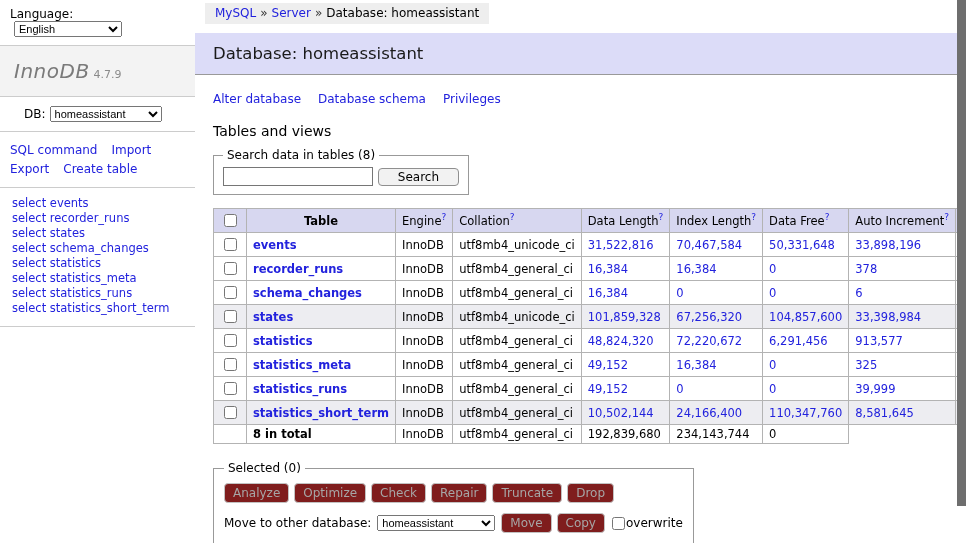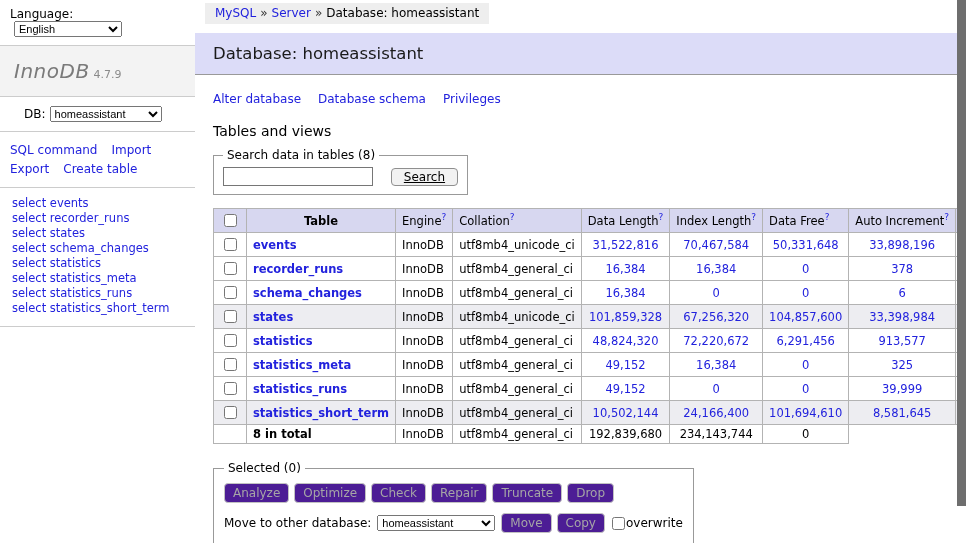--- a/index.html
+++ b/index.html
@@ -31,39 +31,39 @@
   .sb-tables{padding:8px 10px 10px 12px;font-size:11.5px;line-height:1.13;}
   .sb-tables a{display:block;padding:1px 0;}
 
   
   .main{flex:1;position:relative;padding:0 0 0 0;}
   .breadcrumb{display:inline-block;background:var(--breadcrumb-bg);margin:3px 0 0 10px;
     padding:3px 10px 4px 10px;font-size:12px;}
   .breadcrumb .sep{color:#333;margin:0 4px;}
   button{font-family:"DejaVu Sans","Liberation Sans",sans-serif;font-size:12px;
     background:#f2f2f2;border:1px solid #8f8f8f;border-radius:4px;padding:2px 9px;color:#000;}
-  button:disabled,button.disabled{color:#a6a6a6;border-color:#c2c2c2;background:#4c1d95;}
+  button:disabled,button.disabled{color:#a6a6a6;border-color:#c2c2c2;background:#7f1d1d;}
   h2.dbtitle{margin:9px 55px 0 0;background:var(--accent-bar);border-bottom:1px solid #999;
     font-size:16.5px;font-weight:400;color:#1a1a1a;padding:11px 18px;}
   .content{padding-left:18px;}
   .db-links{margin-top:17px;font-size:12px;}
   .db-links a{margin-right:17px;}
   h3{font-size:14px;font-weight:400;color:#000;margin:17px 0 9px 0;}
   fieldset{border:1px solid #999;width:fit-content;margin:0;padding:5px 9px 8px 9px;}
   fieldset legend{font-size:12px;padding:0 4px;}
   .search-fs input[type=text]{width:150px;height:19px;border:1px solid #767676;font-size:12px;padding:1px 3px;}
-  .search-fs button{margin-left:14px;padding:1px 12px;text-decoration:underline;}
+  .search-fs button{margin-left:1px;padding:1px 19px;}
 
   table.tables{border-collapse:collapse;margin-top:13px;font-size:11.5px;}
   table.tables th,table.tables td{border:1px solid #b3b3b3;padding:2px 6px;height:18px;white-space:nowrap;}
   table.tables thead th{background:var(--table-header);font-weight:400;text-align:left;}
   table.tables thead th.tblcol{font-weight:700;text-align:center;min-width:118px;}
   sup.help{color:var(--link);font-size:9px;line-height:0;}
   table.tables tbody tr:nth-child(4n) td{background:var(--stripe);}
-  td.num{text-align:center;}
+  td.num{text-align:left;}
   td.num a{color:var(--link);}
   td.name a{font-weight:700;}
   td.chk,th.chk{width:21px;text-align:center;padding:2px 3px;}
   tfoot td{background:#fff;}
   tfoot td.total{font-weight:700;}
   tfoot td.noborder{border:none;background:#fff;}
 
   .selected-fs{margin-top:17px;padding:8px 10px 10px 10px;}
   .selected-fs .btnrow button{margin-right:5px;padding:2px 8px;}
   .selected-fs .moverow{margin-top:10px;font-size:12px;display:flex;align-items:center;}
@@ -217,21 +217,21 @@
               <td class="num"><a>39,999</a></td>
               <td class="num"></td>
             </tr>
             <tr>
               <td class="chk"><input type="checkbox" style=""></td>
               <td class="name"><a>statistics_short_term</a></td>
               <td>InnoDB</td>
               <td>utf8mb4_general_ci</td>
               <td class="num"><a>10,502,144</a></td>
               <td class="num"><a>24,166,400</a></td>
-              <td class="num"><a>101,694,610</a></td>
+              <td class="num"><a>110,347,760</a></td>
               <td class="num"><a>8,581,645</a></td>
               <td class="num"><a>~ 136,108</a></td>
             </tr>
           </tbody>
         <tfoot>
           <tr id="tfoot-row">
               <td class="chk"></td>
               <td class="total">8 in total</td>
               <td>InnoDB</td>
               <td>utf8mb4_general_ci</td>

